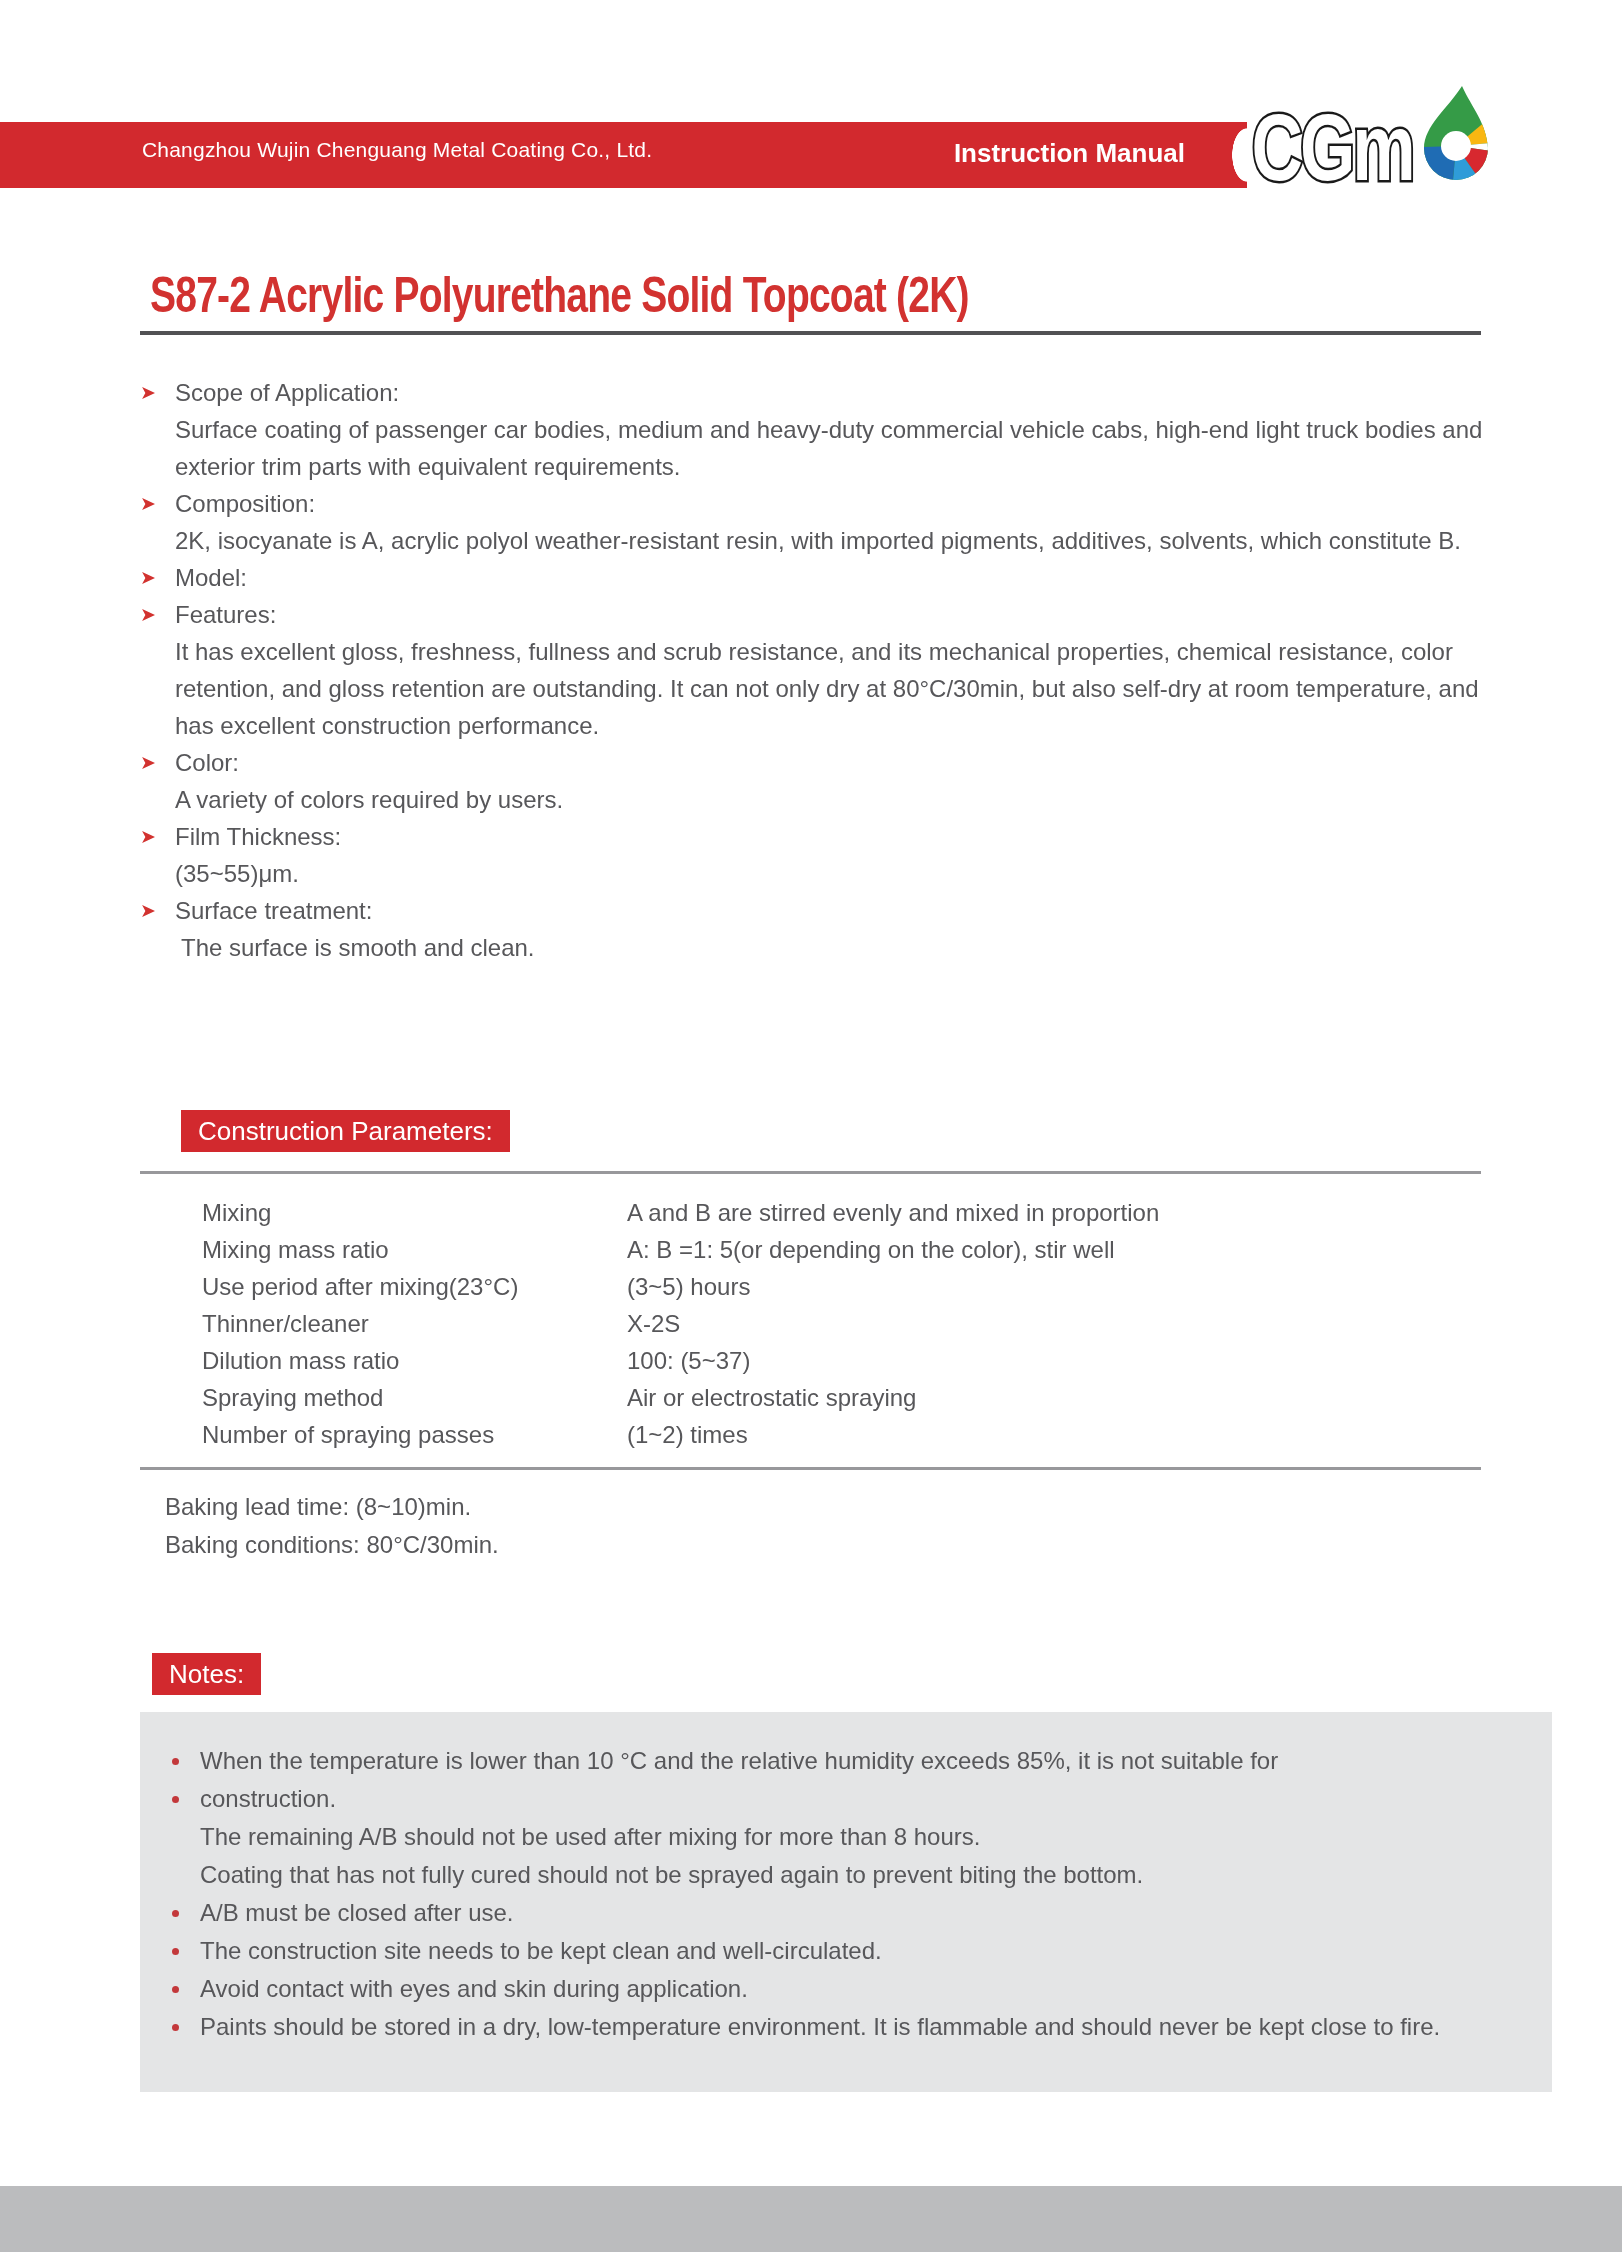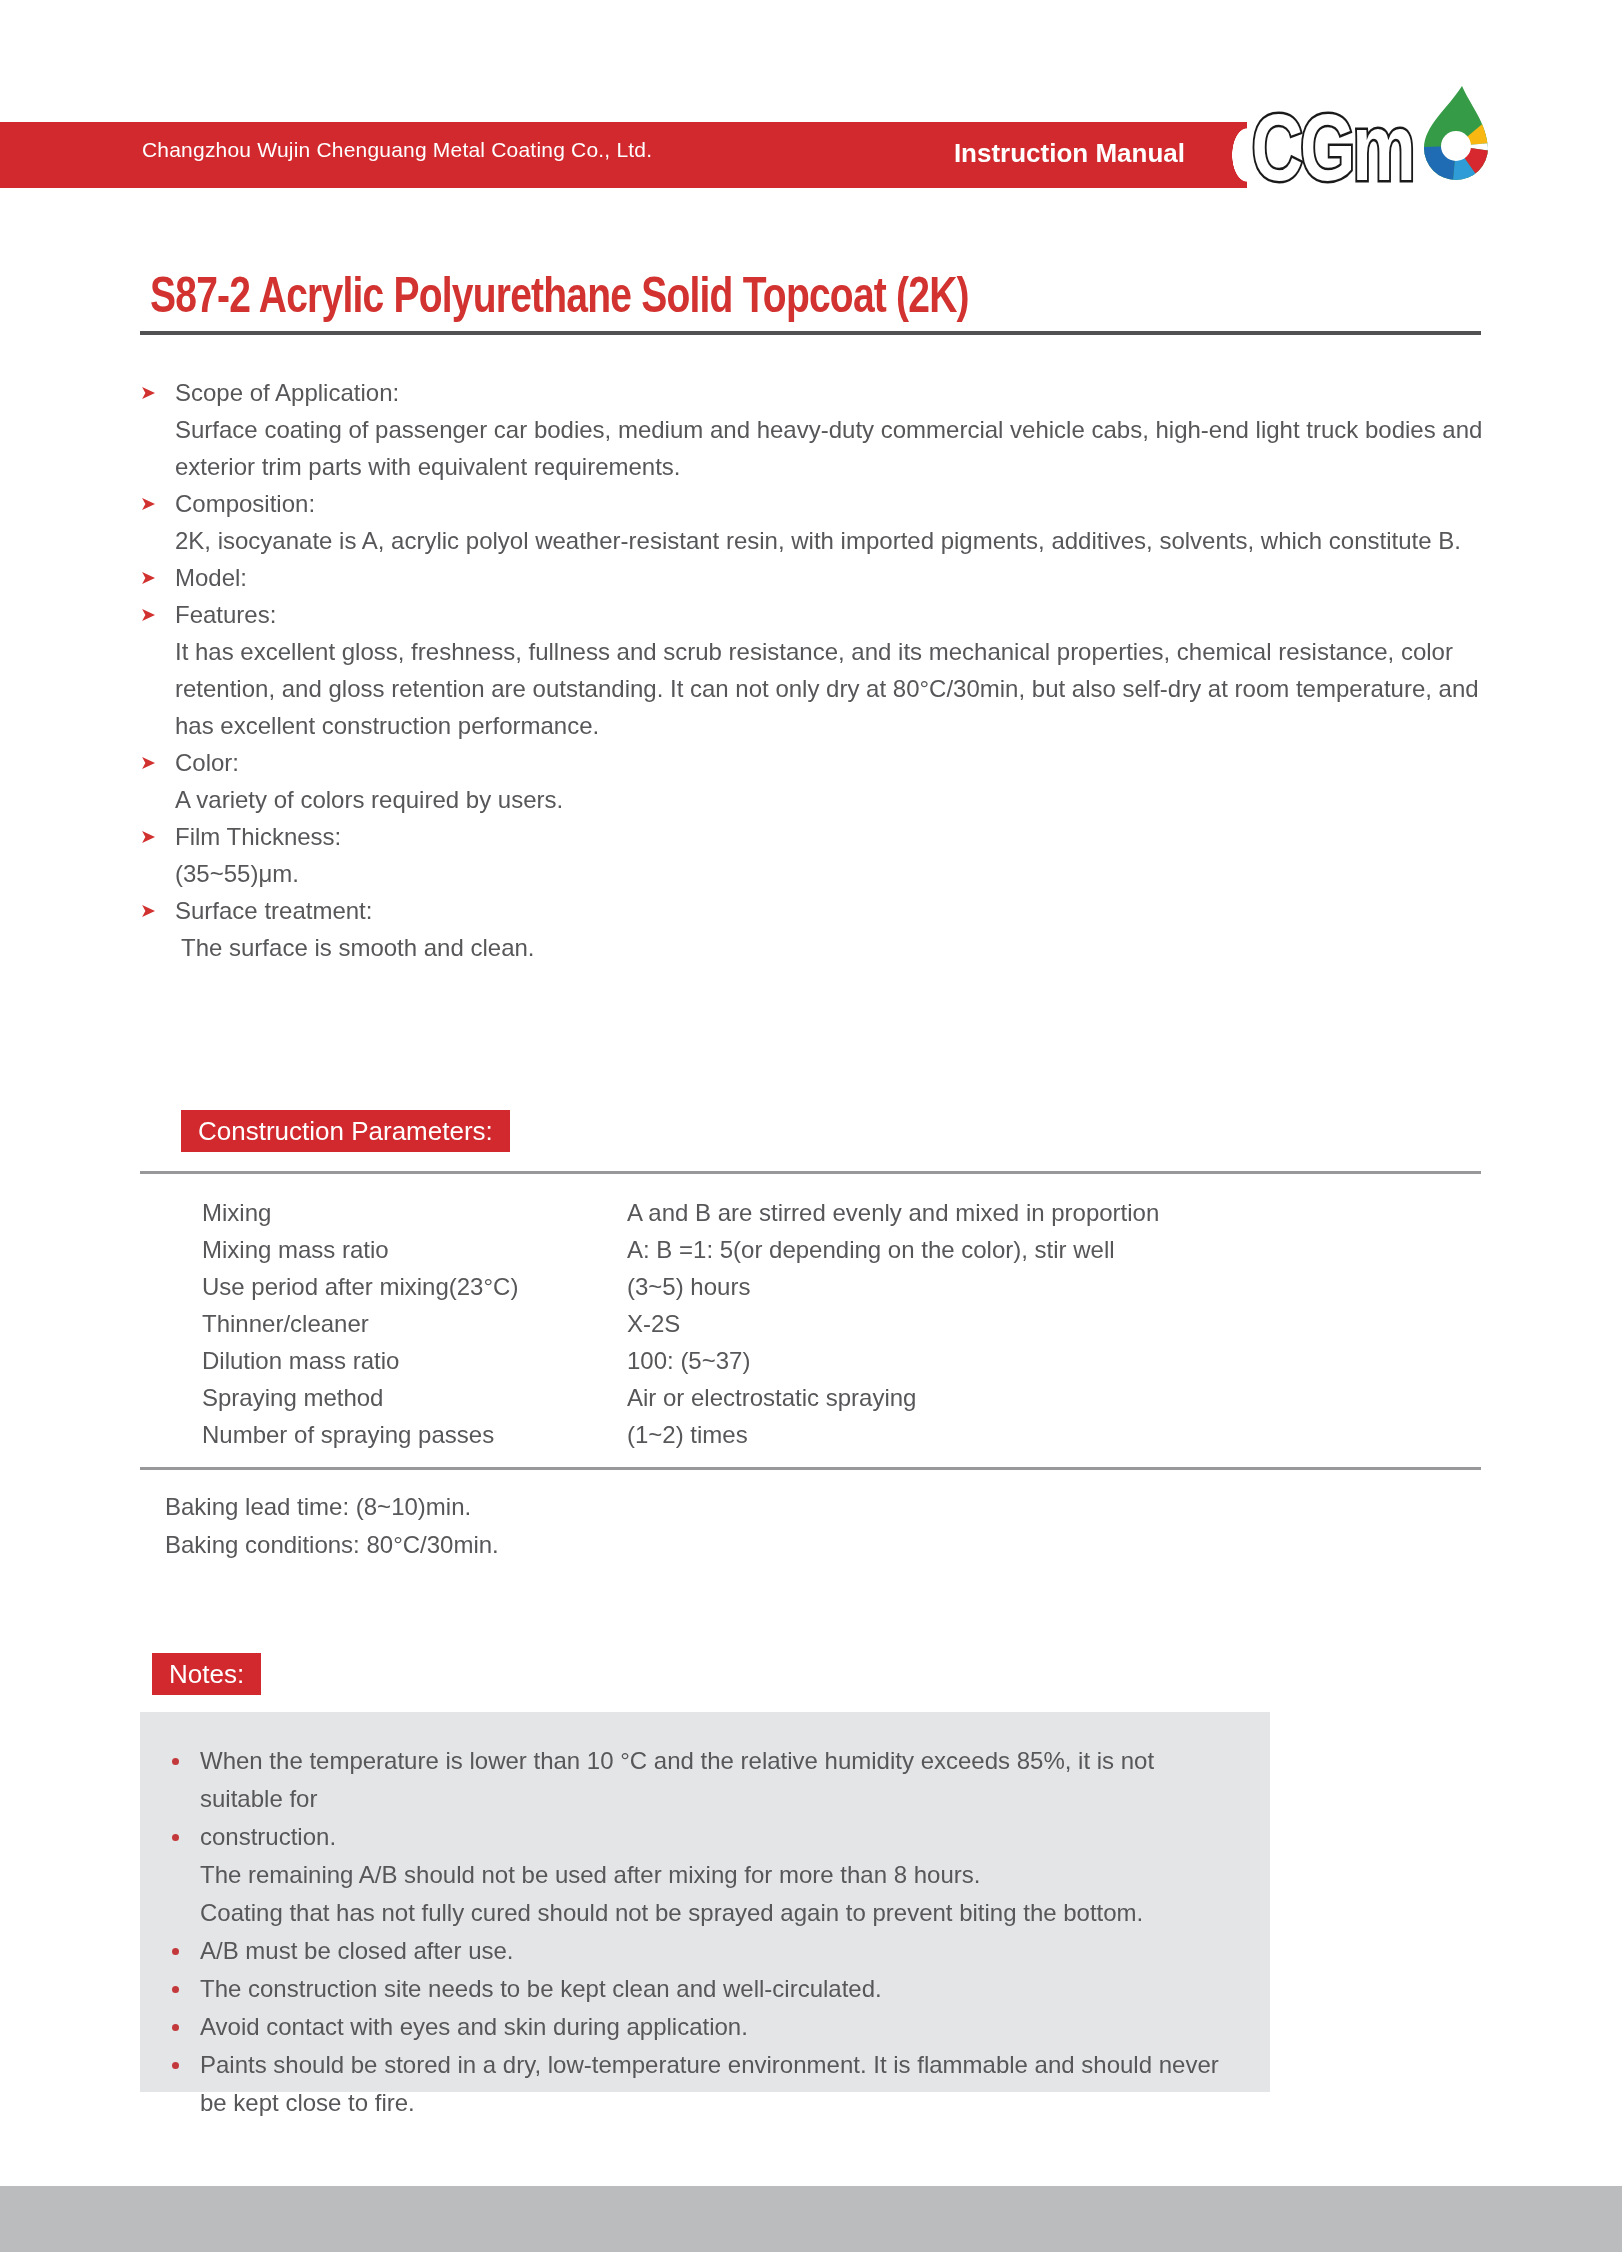--- a/index.html
+++ b/index.html
@@ -43,21 +43,21 @@
   }
   .badge.cp { top:1110px;margin-left:29px; }
   .badge.notes { top:1653px; }
   
   .cp-table { position:absolute; left:182px; top:1194px; width:1316px; font-size:24px; line-height:37px;margin-left:20px; }
   .cp-row { display:flex; }
   .cp-param { width:425px; flex:none; }
   .baking { position:absolute; left:165px; top:1488px; font-size:24px; line-height:38px; }
   
   .notes-box {
-    position:absolute; left:140px; top:1712px; width:1130px; height:380px;
+    position:absolute; left:140px; top:1712px; width:1412px; height:380px;
     background:#e4e5e6; box-sizing:border-box; padding:30px 40px 0 32px;
   }
   .note { display:flex; font-size:24px; line-height:38px; }
   .note .dot {
     flex:none; width:7px; height:7px; border-radius:50%; background:#c3383b;
     margin:16px 21px 0 0;
   }
   .note.no-dot .dot { visibility:hidden; }
   .note .note-text { flex:1; }
   

